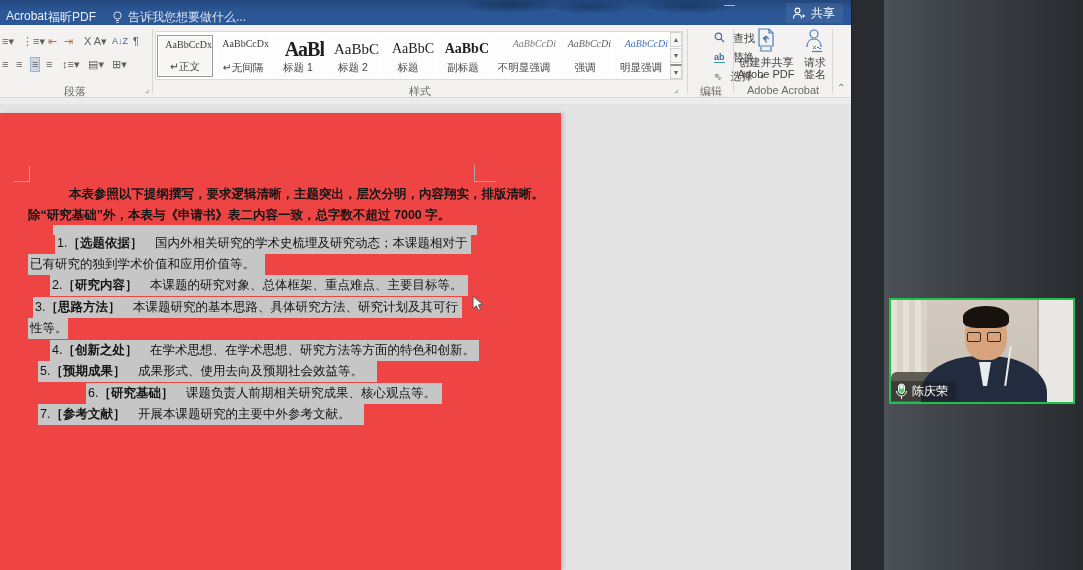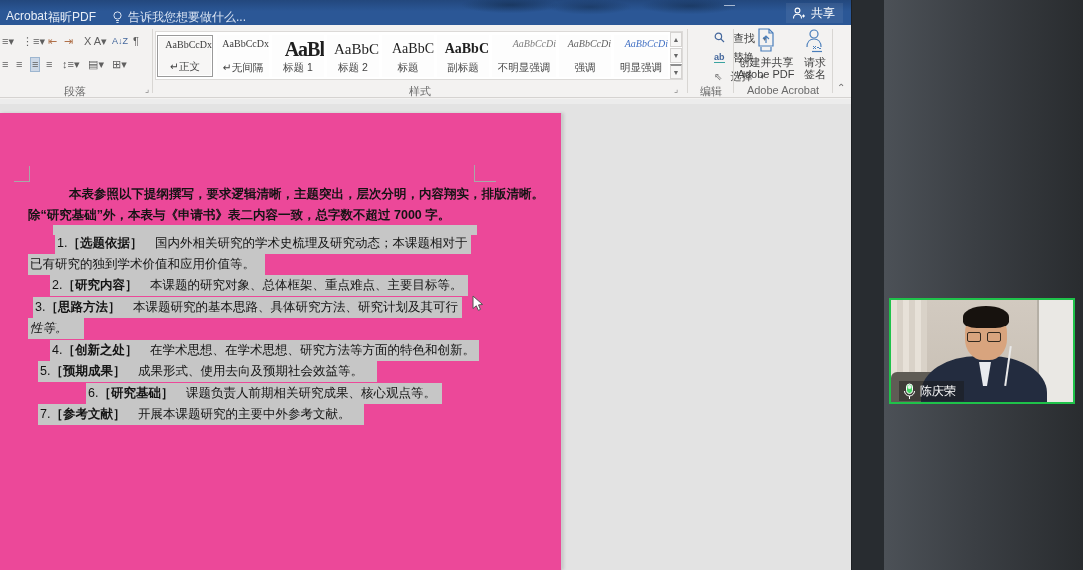--- a/index.html
+++ b/index.html
@@ -45,21 +45,21 @@
   .gal-btn{position:absolute;left:670px;width:12px;height:15px;border:1px solid #d5d3d1;background:#f7f6f5;
     font-size:7px;color:#666;text-align:center;line-height:13px;}
 
   .edit-item{position:absolute;left:714px;display:flex;align-items:center;gap:8px;font-size:11px;color:#3f3f3f;white-space:nowrap;text-align:center;}
   .edit-item .dd{font-size:7px;color:#666;}
   .acro-btn{position:absolute;top:3px;text-align:center;font-size:11px;color:#3f3f3f;line-height:12px;}
 
   
   .docarea{position:absolute;left:0;top:99px;width:851px;height:471px;background:#e3e3e3;}
   .docstrip{position:absolute;left:0;top:0;width:851px;height:5px;background:#ececec;}
-  .page{position:absolute;left:0;top:14px;width:562px;height:457px;background:#ec4899;border-right:1px solid #cbcbcb;box-shadow:2px 0 3px rgba(0,0,0,.12);}
+  .page{position:absolute;left:0;top:14px;width:562px;height:457px;background:#ef4444;border-right:1px solid #cbcbcb;box-shadow:2px 0 3px rgba(0,0,0,.12);}
   .cropmark-l{position:absolute;left:14px;top:53px;width:16px;height:16px;border-right:1px solid #a8a8a8;border-bottom:1px solid #a8a8a8;}
   .cropmark-r{position:absolute;left:474px;top:52px;width:22px;height:17px;border-left:1px solid #a8a8a8;border-bottom:1px solid #a8a8a8;}
   .hl-strip{position:absolute;left:53px;top:112px;width:424px;height:10px;background:#c6c6c6;}
   .docline{position:absolute;height:21px;line-height:21px;font-family:"Liberation Serif","DejaVu Serif",serif;
     font-size:12.5px;color:#141414;white-space:nowrap;}
   .docline .run-wrap{display:inline-block;height:21px;line-height:21px;}
   .docline.selected .run-wrap{background:#c6c6c6;padding-left:2px;}
   .cursor{position:absolute;z-index:9;}
 
   
@@ -72,21 +72,21 @@
   .v-wall{position:absolute;left:36px;top:0;width:110px;height:102px;background:linear-gradient(180deg,#d2cac0,#c7bfb4);}
   .v-door{position:absolute;left:146px;top:0;width:36px;height:102px;background:#eae8e4;border-left:2px solid #b5afa5;}
   .v-couch{position:absolute;left:0;top:72px;width:54px;height:30px;background:#5f5c55;border-radius:6px 10px 0 0;}
   .v-body{position:absolute;left:30px;top:56px;width:126px;height:46px;background:#232c3f;border-radius:45% 45% 0 0/80% 80% 0 0;}
   .v-shirt{position:absolute;left:84px;top:62px;width:20px;height:24px;background:#e8eaee;clip-path:polygon(20% 0,80% 0,60% 100%,40% 100%);}
   .v-head{position:absolute;left:74px;top:10px;width:42px;height:50px;background:#d8a47e;border-radius:46% 46% 42% 42%;}
   .v-hair{position:absolute;left:72px;top:6px;width:46px;height:22px;background:#17120e;border-radius:50% 50% 30% 30%;}
   .v-glass-l,.v-glass-r{position:absolute;top:32px;width:14px;height:10px;border:1.5px solid #33291f;border-radius:2px;}
   .v-glass-l{left:76px;} .v-glass-r{left:96px;}
   .v-wire{position:absolute;left:116px;top:46px;width:2px;height:40px;background:#e9e9e9;transform:rotate(8deg);}
-  .nametag{position:absolute;left:8px;bottom:1px;height:20px;padding:0 8px 0 4px;display:flex;align-items:center;gap:4px;
+  .nametag{position:absolute;left:0;bottom:1px;height:20px;padding:0 8px 0 4px;display:flex;align-items:center;gap:4px;
     background:rgba(25,25,25,.45);color:#fff;font-size:12px;white-space:nowrap;}
 </style>
 </head>
 <body>
 
 <div class="screen">
 
   <div class="word">
 
     <div class="titlebar">
@@ -235,21 +235,21 @@
         <div class="cropmark-l"></div>
         <div class="cropmark-r"></div>
         <div class="hl-strip"></div>
         <div id="doclines">
             <div class="docline" style="left: 69px; top: 71px;"><span class="run-wrap"><b>本表参照以下提纲撰写，要求逻辑清晰，主题突出，层次分明，内容翔实，排版清晰。</b></span></div>
             <div class="docline" style="left: 28px; top: 92px;"><span class="run-wrap"><b>除“研究基础”外，本表与《申请书》表二内容一致，总字数不超过 7000 字。</b></span></div>
             <div class="docline selected" style="left: 55px; top: 120px;"><span class="run-wrap" style="padding-right: 4px;"><span>1.</span><b>［选题依据］</b><span>　国内外相关研究的学术史梳理及研究动态；本课题相对于</span></span></div>
             <div class="docline selected" style="left: 28px; top: 141px;"><span class="run-wrap" style="padding-right: 10px;"><span>已有研究的独到学术价值和应用价值等。</span></span></div>
             <div class="docline selected" style="left: 50px; top: 162px;"><span class="run-wrap" style="padding-right: 6px;"><span>2.</span><b>［研究内容］</b><span>　本课题的研究对象、总体框架、重点难点、主要目标等。</span></span></div>
             <div class="docline selected" style="left: 33px; top: 184px;"><span class="run-wrap" style="padding-right: 4px;"><span>3.</span><b>［思路方法］</b><span>　本课题研究的基本思路、具体研究方法、研究计划及其可行</span></span></div>
-            <div class="docline selected" style="left: 28px; top: 205px;"><span class="run-wrap" style="padding-right: 16px; font-style: italic;"><span>性等。</span></span></div>
+            <div class="docline selected" style="left: 28px; top: 205px;"><span class="run-wrap" style="padding-right: 0;"><span>性等。</span></span></div>
             <div class="docline selected" style="left: 50px; top: 227px;"><span class="run-wrap" style="padding-right: 4px;"><span>4.</span><b>［创新之处］</b><span>　在学术思想、在学术思想、研究方法等方面的特色和创新。</span></span></div>
             <div class="docline selected" style="left: 38px; top: 248px;"><span class="run-wrap" style="padding-right: 14px;"><span>5.</span><b>［预期成果］</b><span>　成果形式、使用去向及预期社会效益等。</span></span></div>
             <div class="docline selected" style="left: 38px; top: 270px; margin-left: 48px;"><span class="run-wrap" style="padding-right: 6px;"><span>6.</span><b>［研究基础］</b><span>　课题负责人前期相关研究成果、核心观点等。</span></span></div>
             <div class="docline selected" style="left: 38px; top: 291px;"><span class="run-wrap" style="padding-right: 14px;"><span>7.</span><b>［参考文献］</b><span>　开展本课题研究的主要中外参考文献。</span></span></div>
           </div>
         <svg class="cursor" style="left:472px;top:182px" width="14" height="18" viewBox="0 0 14 18">
           <path d="M1 1 L1 13.5 L4.3 10.8 L6.3 15.4 L8.5 14.4 L6.5 9.9 L10.6 9.5 Z" fill="#fff" stroke="#555" stroke-width="1"></path>
         </svg>
       </div>
     </div>

